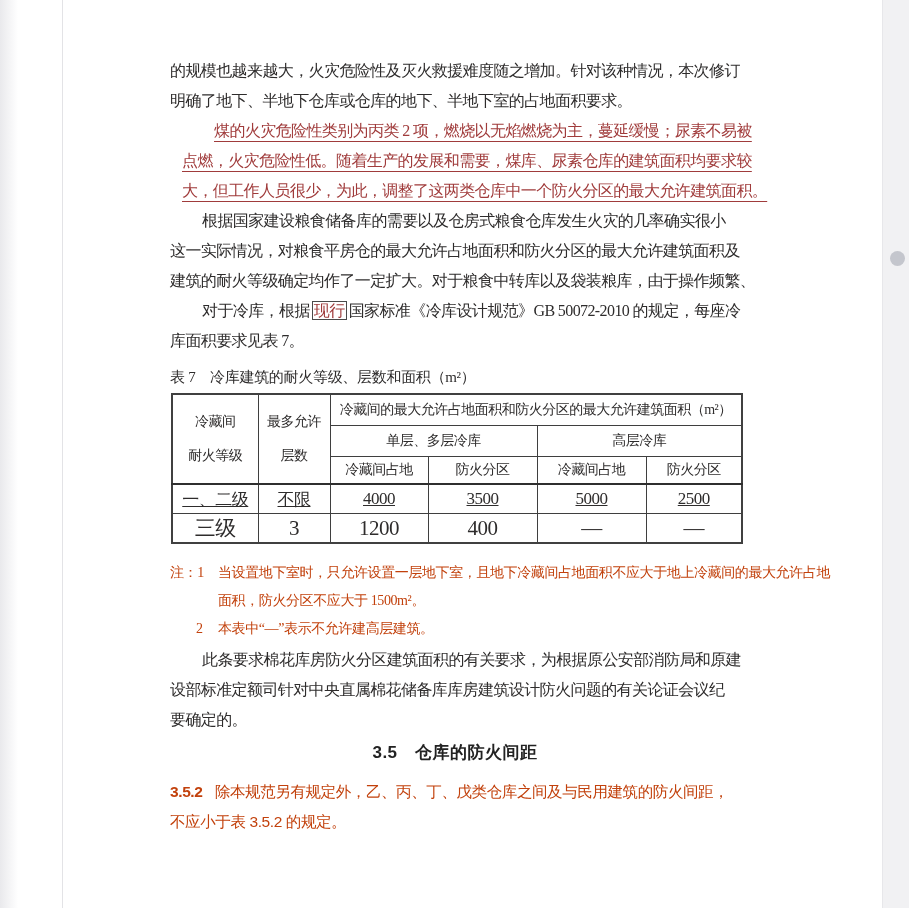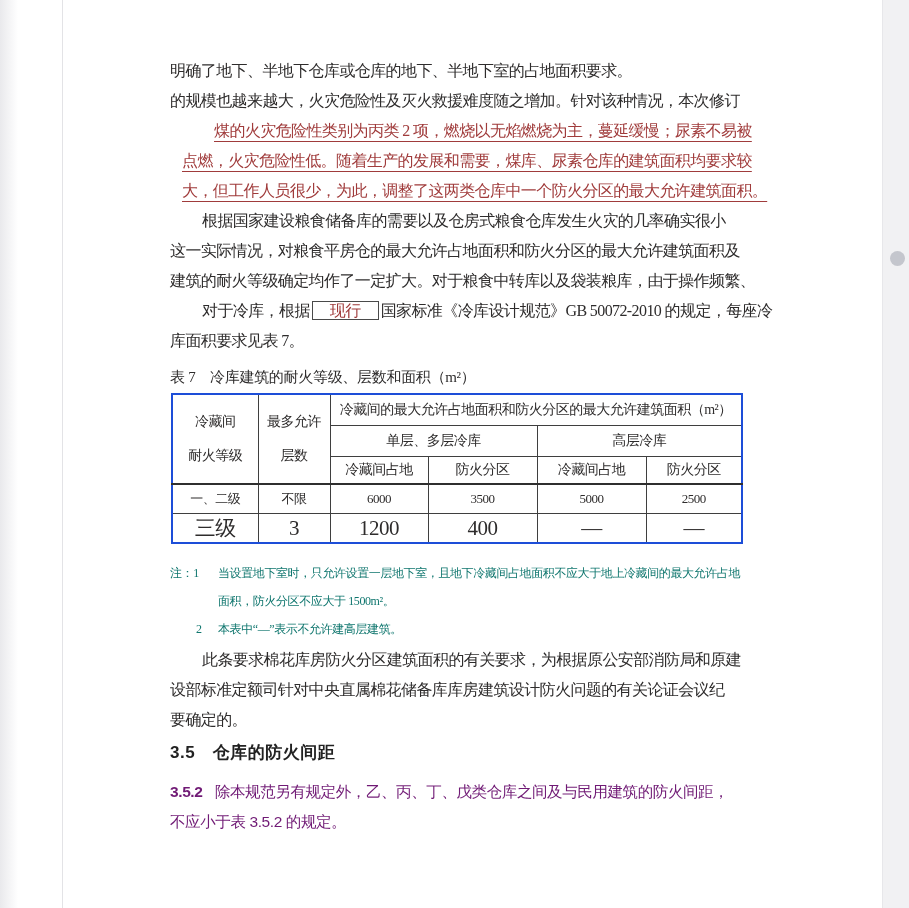--- a/index.html
+++ b/index.html
@@ -44,85 +44,85 @@
     color: #a03b3b;
     margin-left: 12px;
   }
   .red .line {
     text-decoration: underline;
     text-underline-offset: 5px;
     text-decoration-thickness: 1px;
   }
   .boxed {
     border: 1px solid #4a4a4a;
-    padding: 0 17px; margin: 0 2px;
+    padding: 0 1px; margin: 0 2px;
     text-decoration: none;
   }
 
   .caption {
     margin-top: 12px; margin-bottom: 6px;
     font-size: 15px; letter-spacing: -0.3px;
     color: #2e2c2c; white-space: nowrap;
   }
 
   table.t7 {
     border-collapse: collapse; table-layout: fixed;
     width: 570px; margin-left: 1px;
-    border: 2px solid #1d4ed8;
+    border: 2px solid #404040;
   }
   table.t7 td {
     border: 1px solid #3f3f3f;
     text-align: center; vertical-align: middle;
     font-size: 14px; letter-spacing: -0.5px;
     padding: 0 1px; white-space: nowrap; overflow: hidden;
   }
   table.t7 tr.h1 td { height: 30px; }
   table.t7 tr.h2 td { height: 30px; }
   table.t7 tr.h3 td { height: 26px; }
-  table.t7 tr.d1 td { height: 28px; border-top: 2px solid #2f2f2f; font-size: 13px; }
+  table.t7 tr.d1 td { height: 28px; border-top: 2px solid #2f2f2f; font-size: 17px; text-decoration: underline; }
   table.t7 tr.d2 td { height: 27px; font-size: 21px; }
   .pre { white-space: pre-line !important; line-height: 34px; }
 
   .notes {
     margin-top: 15px; width: 680px;
-    font-size: 12px; line-height: 28px; color: #0f766e;
+    font-size: 14px; line-height: 28px; color: #c2410c;
   }
   .note-row { position: relative; padding-left: 48px; white-space: nowrap; letter-spacing: -0.4px; }
   .note-label { position: absolute; left: 0; top: 0; }
   .note-label.n2 { left: 26px; }
 
   .para4 { margin-top: 2px; }
 
   .heading {
-    margin: 6px 0 0 0; 
+    margin: 6px 0 0 0; text-align: center;
     font-family: "Liberation Sans", "DejaVu Sans", sans-serif;
     font-weight: bold; font-size: 17px; line-height: 24px;
     color: #222; letter-spacing: 0.5px;
   }
   .provision {
     margin-top: 12px;
     font-family: "Liberation Sans", "DejaVu Sans", sans-serif;
-    color: #701a75;
+    color: #c2410c;
   }
   .provision .line { font-size: 15.5px; letter-spacing: -0.4px; line-height: 30px; }
   .pnum { font-weight: bold; margin-right: 0.8em; }
 </style>
 </head>
 <body>
 
 <div class="stage">
   <div class="left-shade"></div>
   <div class="page-border-left"></div>
 
   <div class="content">
     <div class="spacer-top"></div>
 
     <div class="para">
+      <div class="line">的规模也越来越大，火灾危险性及灭火救援难度随之增加。针对该种情况，本次修订</div>
       <div class="line">明确了地下、半地下仓库或仓库的地下、半地下室的占地面积要求。</div>
-      <div class="line">的规模也越来越大，火灾危险性及灭火救援难度随之增加。针对该种情况，本次修订</div>
     </div>
 
     <div class="para red">
       <div class="line indent">煤的火灾危险性类别为丙类 2 项，燃烧以无焰燃烧为主，蔓延缓慢；尿素不易被</div>
       <div class="line">点燃，火灾危险性低。随着生产的发展和需要，煤库、尿素仓库的建筑面积均要求较</div>
       <div class="line">大，但工作人员很少，为此，调整了这两类仓库中一个防火分区的最大允许建筑面积。</div>
     </div>
 
     <div class="para">
       <div class="line indent">根据国家建设粮食储备库的需要以及仓房式粮食仓库发生火灾的几率确实很小</div>
@@ -160,21 +160,21 @@
       </tr>
       <tr class="h3">
         <td>冷藏间占地</td>
         <td>防火分区</td>
         <td>冷藏间占地</td>
         <td>防火分区</td>
       </tr>
       <tr class="d1">
         <td>一、二级</td>
         <td>不限</td>
-        <td>6000</td>
+        <td>4000</td>
         <td>3500</td>
         <td>5000</td>
         <td>2500</td>
       </tr>
       <tr class="d2">
         <td>三级</td>
         <td>3</td>
         <td>1200</td>
         <td>400</td>
         <td>—</td>

